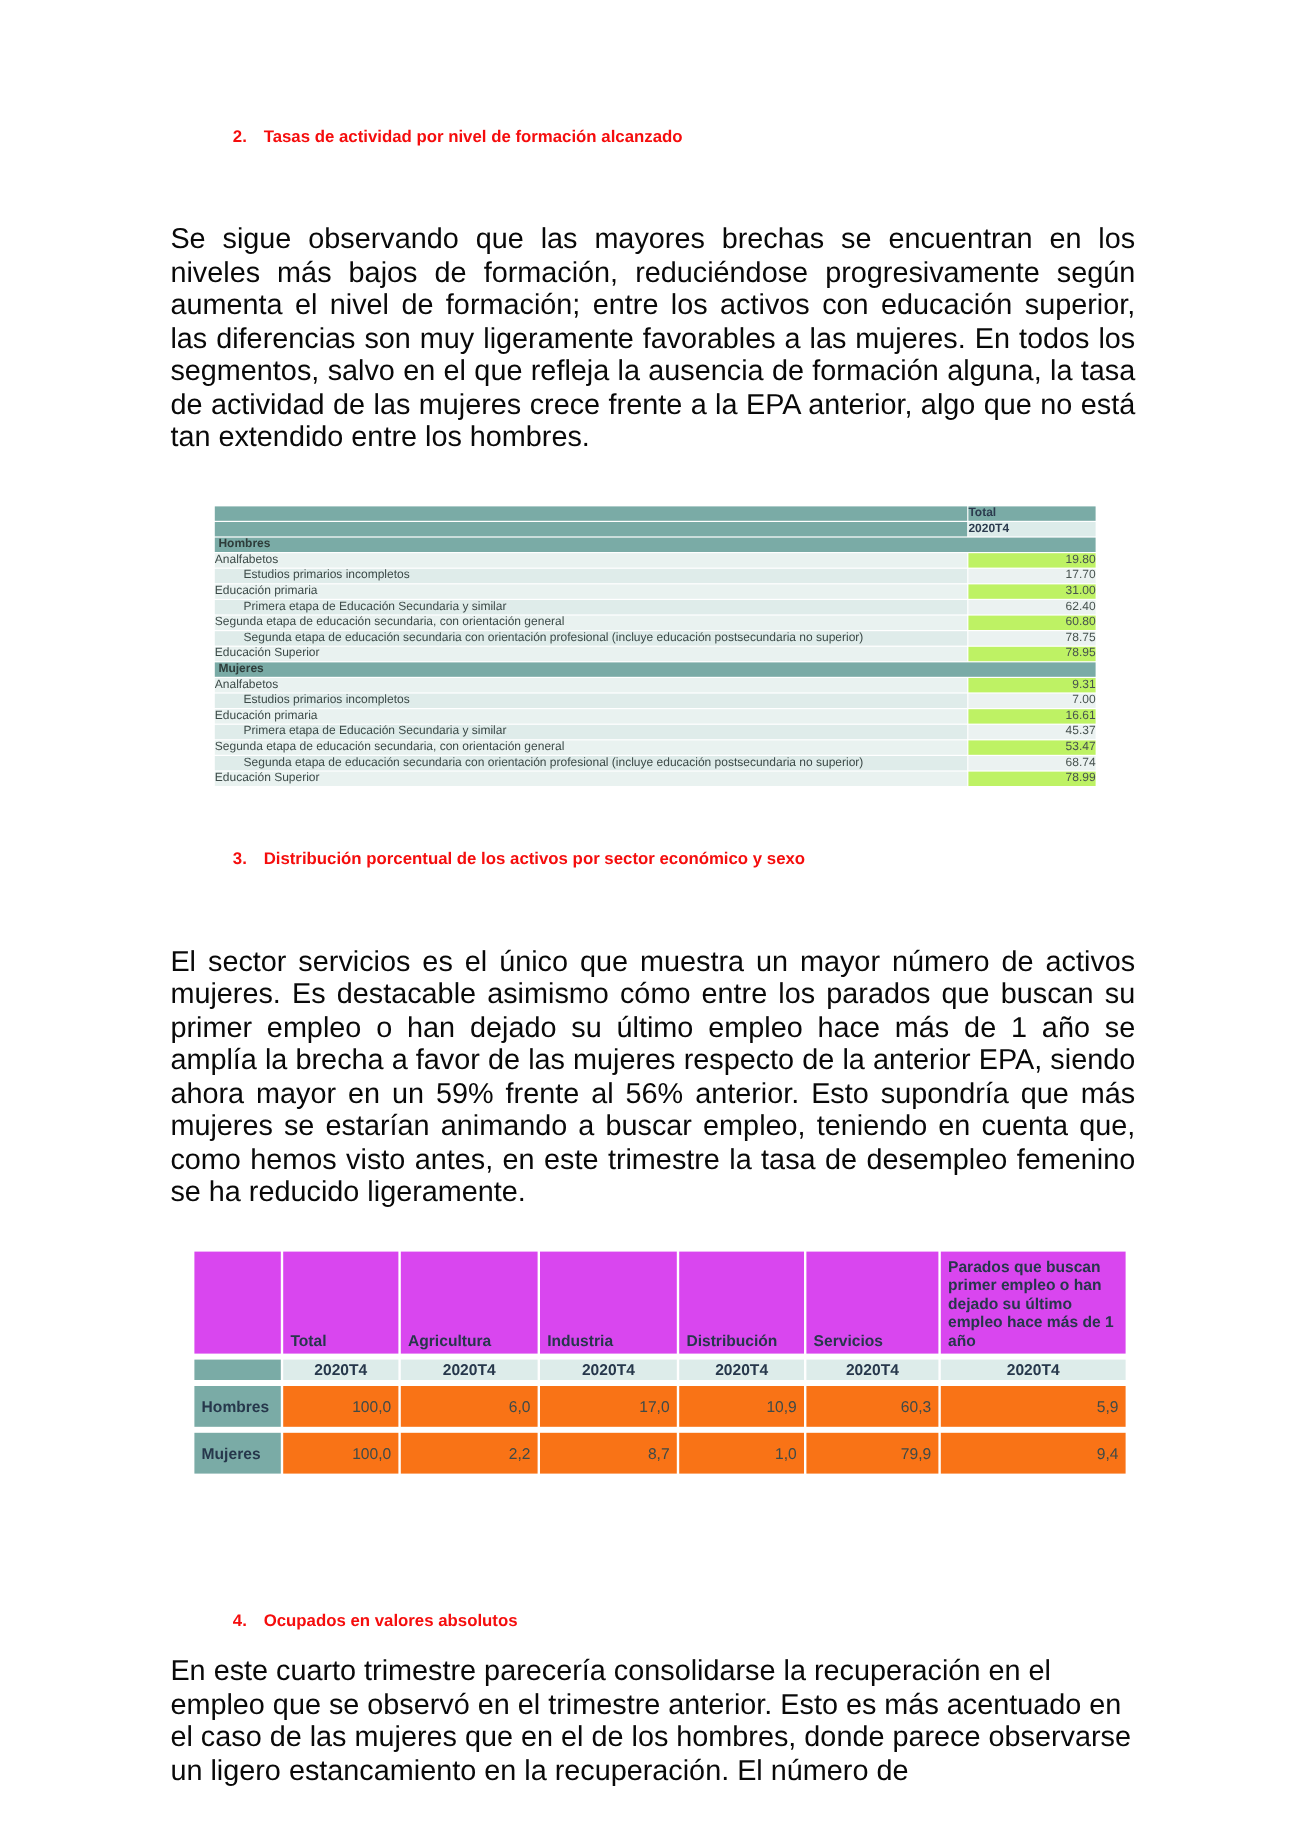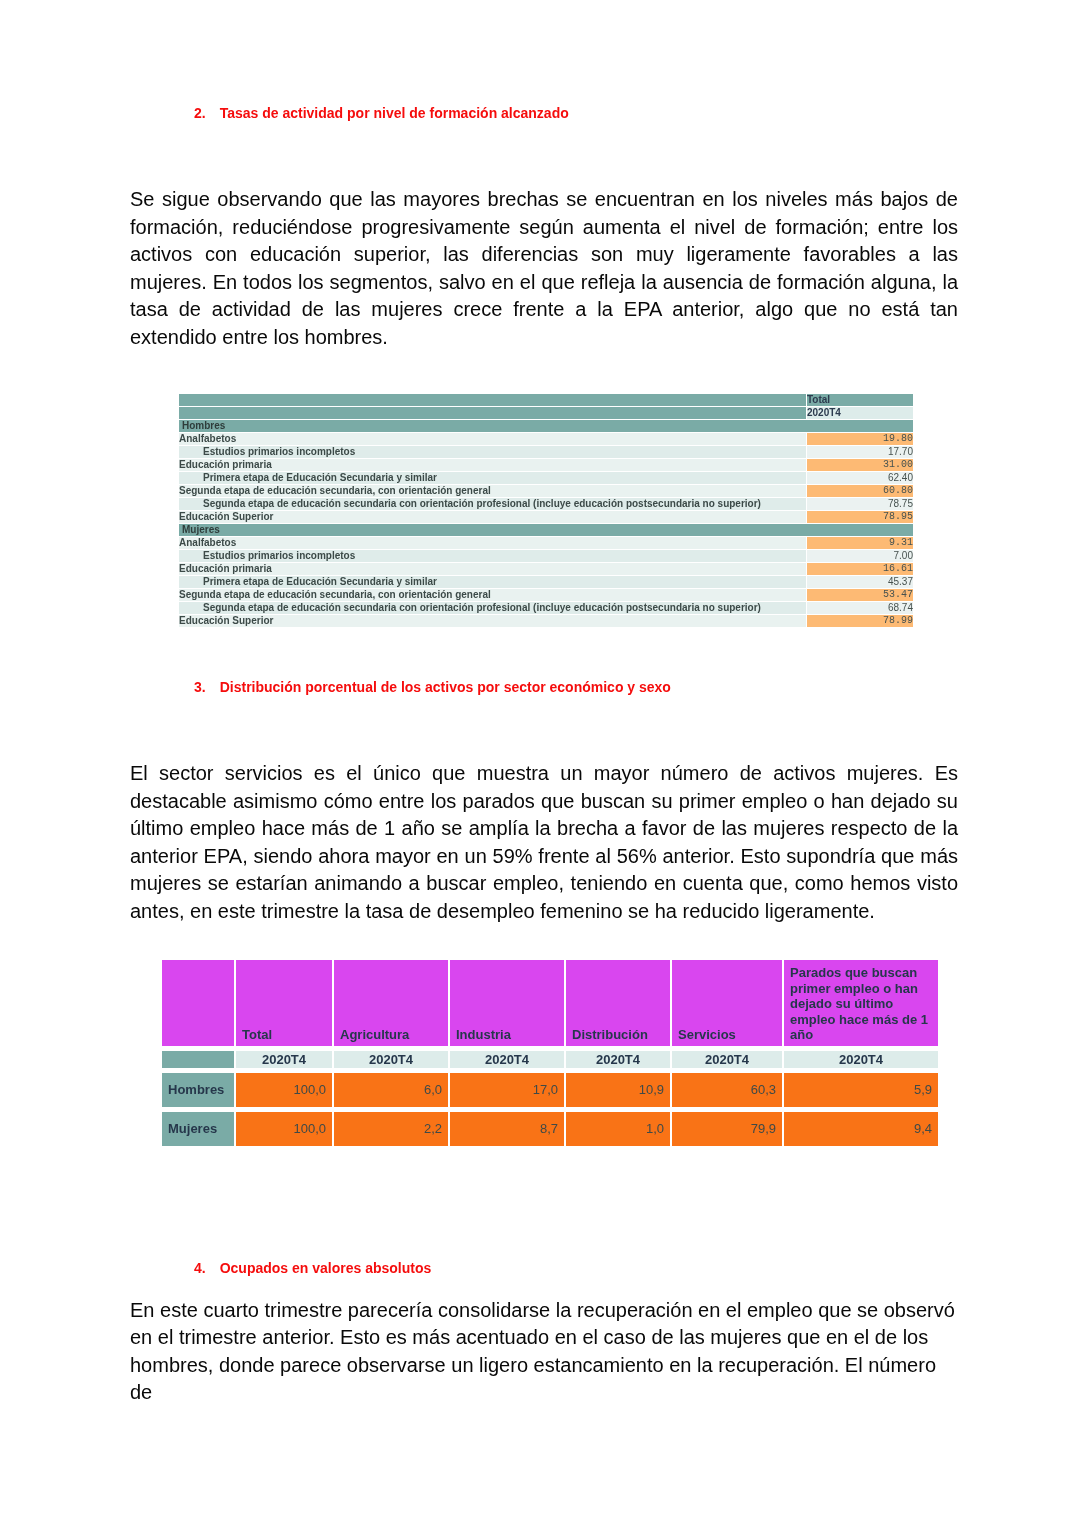--- a/index.html
+++ b/index.html
@@ -15,48 +15,48 @@
     color:#f50d0d;font-weight:bold;font-size:14px;line-height:26px;
     margin:0 0 0 64px;
   }
   .sec-heading .h-num{display:inline-block;margin-right:14px;}
   #heading-2{margin-top:100px;}
   #heading-3{margin-top:46px;}
   #heading-4{margin-top:104px;}
 
   
   p.body{
-    font-size:20px;line-height:27.5px;text-align:justify;
-    margin:0;color:#090909;
+    font-size:24px;line-height:27.5px;text-align:justify;
+    margin:12px;color:#090909;
   }
   #para-2{margin-top:60px;}
   #para-3{margin-top:60px;}
   #para-4{margin-top:16px;text-align:left;}
 
   
   .table1{
     border-collapse:separate;border-spacing:1px;
     margin:42px 0 0 48px;table-layout:fixed;width:734px;
     font-size:10px;
   }
   .table1 td{height:12px;line-height:12px;padding:0;vertical-align:middle;}
   .t1-teal{background:#7aaba6;}
   .t1-mint{background:#ddecea;}
   .t1-h{font-weight:bold;color:#2c3b4e;padding-left:4px;}
   .t1-band td{
     background:#7aaba6;font-weight:bold;color:#2e3d3b;padding-left:3px;
   }
   .t1-label{
-    font-weight:bold;color:#3c4a48;padding-left:13px;white-space:nowrap;
+    font-weight:normal;color:#3c4a48;padding-left:13px;white-space:nowrap;
     overflow:hidden;
   }
   .t1-row.a .t1-label{background:#e9f2f0;}
   .t1-row.b .t1-label{background:#dfecea;padding-left:24px;}
   .t1-value{text-align:right;padding-right:4px;color:#47524f;}
-  .t1-row.a .t1-value{background:#fdba74;font-family:Liberation Mono, monospace;}
+  .t1-row.a .t1-value{background:#bef264;}
   .t1-row.b .t1-value{background:#ebf2f1;}
 
   
   .table2{
     border-collapse:separate;border-spacing:2px 5px;
     margin:30px 0 0 30px;table-layout:fixed;width:770px;
     font-size:13px;
   }
   .table2 td{padding:0;}
   .t2-head td{

